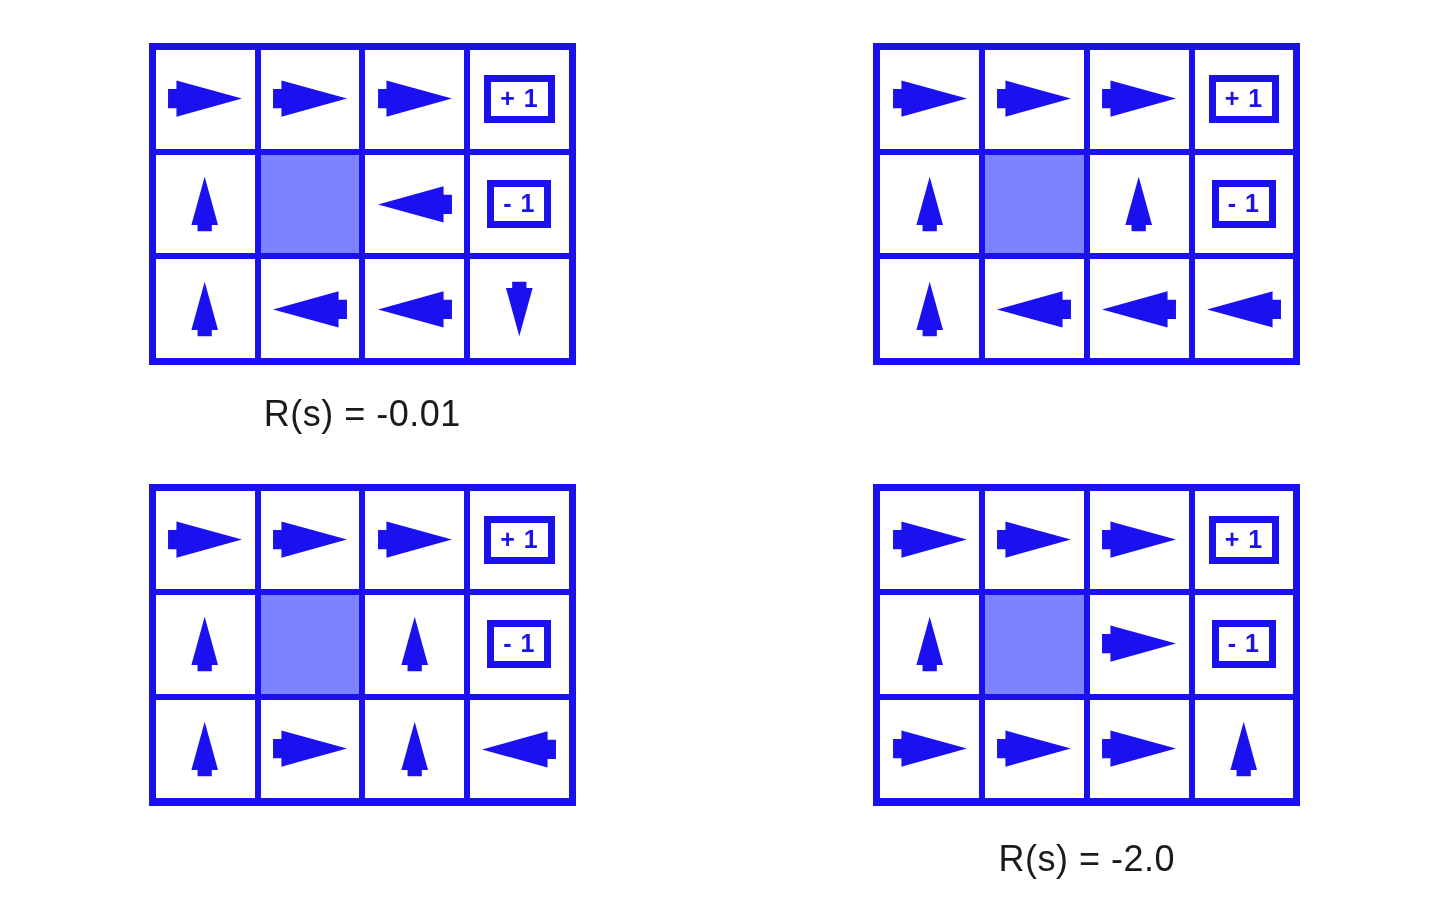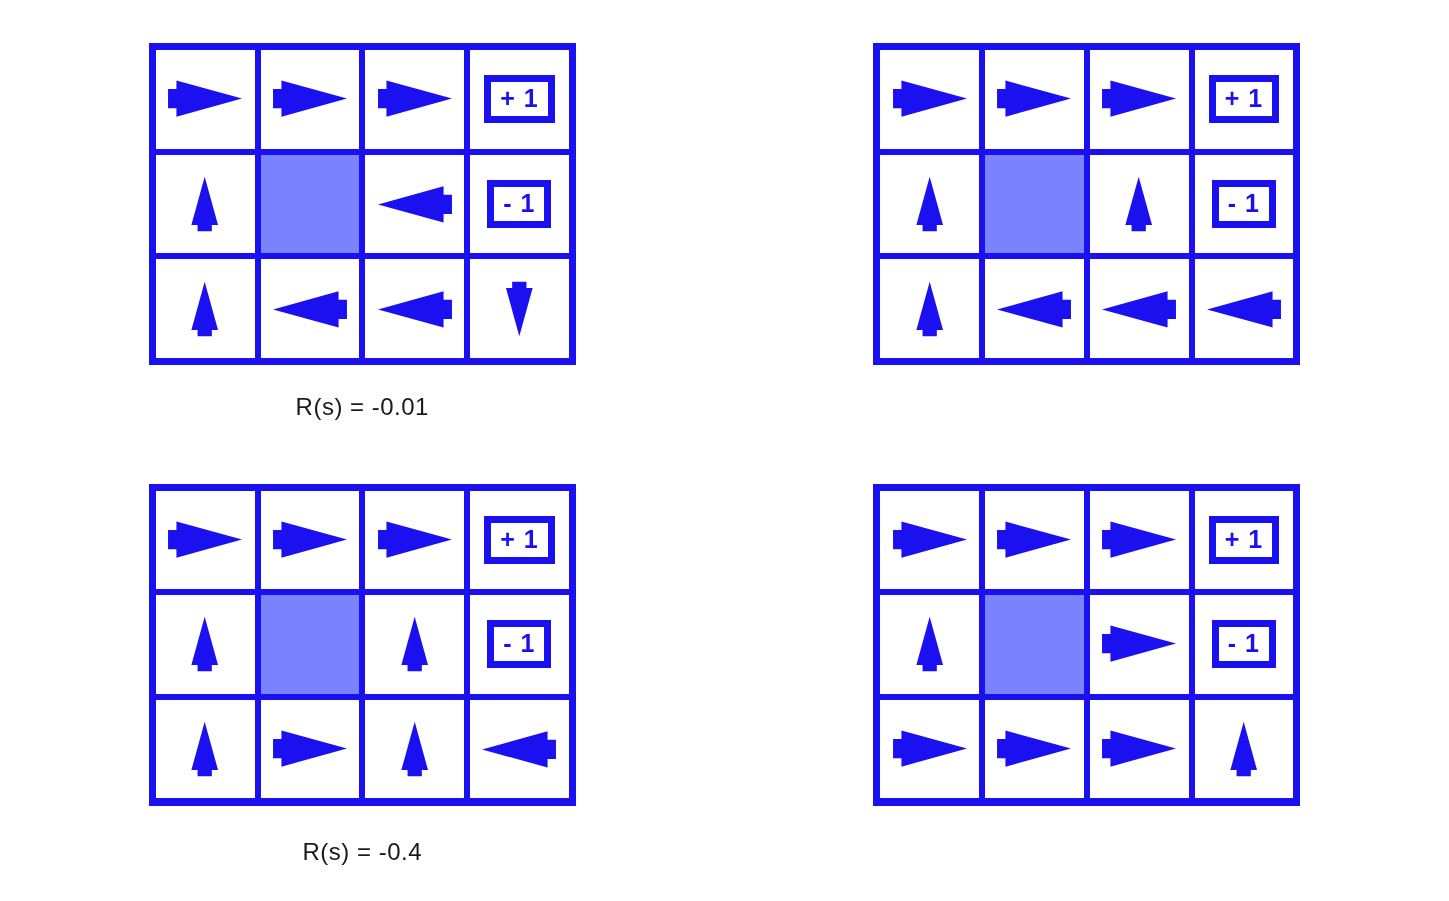--- a/index.html
+++ b/index.html
@@ -75,21 +75,21 @@
     font-size: 25px;
     line-height: 1;
     letter-spacing: 1px;
     padding: 4px 9px 5px 9px;
     display: inline-block;
     white-space: nowrap;
   }
 
   .caption {
     font-family: "Liberation Sans", sans-serif;
-    font-size: 24px;
+    font-size: 36px;
     color: #1a1a1a;
     letter-spacing: 0.5px;
   }
 
   .panel.p0 .caption,
   .panel.p1 .caption { margin-top: 28px; }
   .panel.p2 .caption,
   .panel.p3 .caption { margin-top: 32px; }
 
   .panel.p0 .grid-wrap { margin-left: 0px; }
@@ -367,21 +367,20 @@
         <div class="cell">
           <span>
             <svg viewBox="0 0 100 100" class="arrow-svg" width="84" height="84">
               <g transform="rotate(180 50 50)">
                 <path d="M 6,38 L 16,38 L 16,28 L 94,49.5 L 16,71 L 16,61 L 6,61 Z" fill="#1a10f0"></path>
               </g>
             </svg>
           </span>
         </div>
       </div>
-      <div class="caption">R(s) = -0.4</div>
     </div>
     <div class="panel p3">
       <div class="grid-wrap">
         <div class="cell">
           <span>
             <svg viewBox="0 0 100 100" class="arrow-svg" width="84" height="84">
               <g transform="rotate(0 50 50)">
                 <path d="M 6,38 L 16,38 L 16,28 L 94,49.5 L 16,71 L 16,61 L 6,61 Z" fill="#1a10f0"></path>
               </g>
             </svg>
@@ -460,14 +459,15 @@
         <div class="cell">
           <span>
             <svg viewBox="0 0 100 100" class="arrow-svg" width="62" height="62">
               <g transform="rotate(270 50 50)">
                 <path d="M 6,38 L 16,38 L 16,28 L 94,49.5 L 16,71 L 16,61 L 6,61 Z" fill="#1a10f0"></path>
               </g>
             </svg>
           </span>
         </div>
       </div>
+      <div class="caption">R(s) = -2.0</div>
     </div>
   </div>
 
 </body></html>

